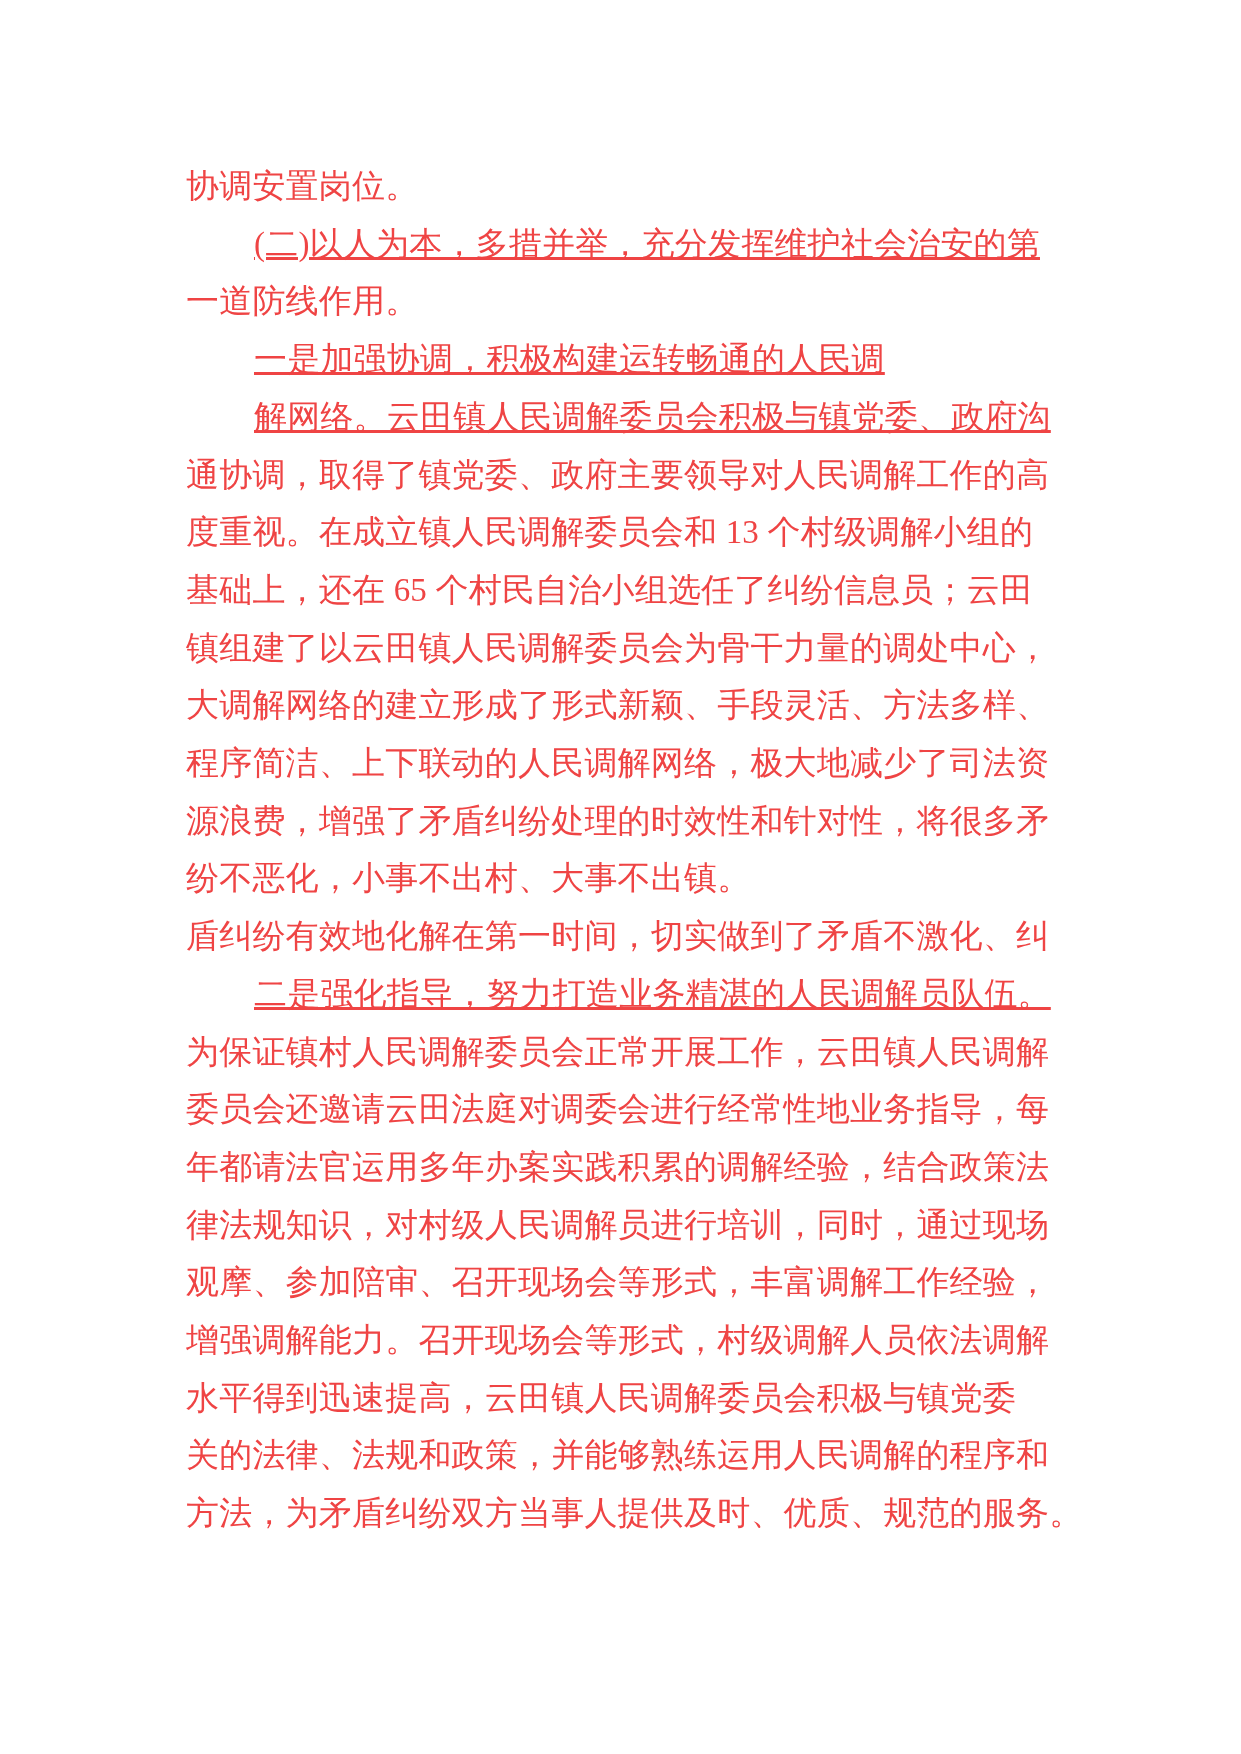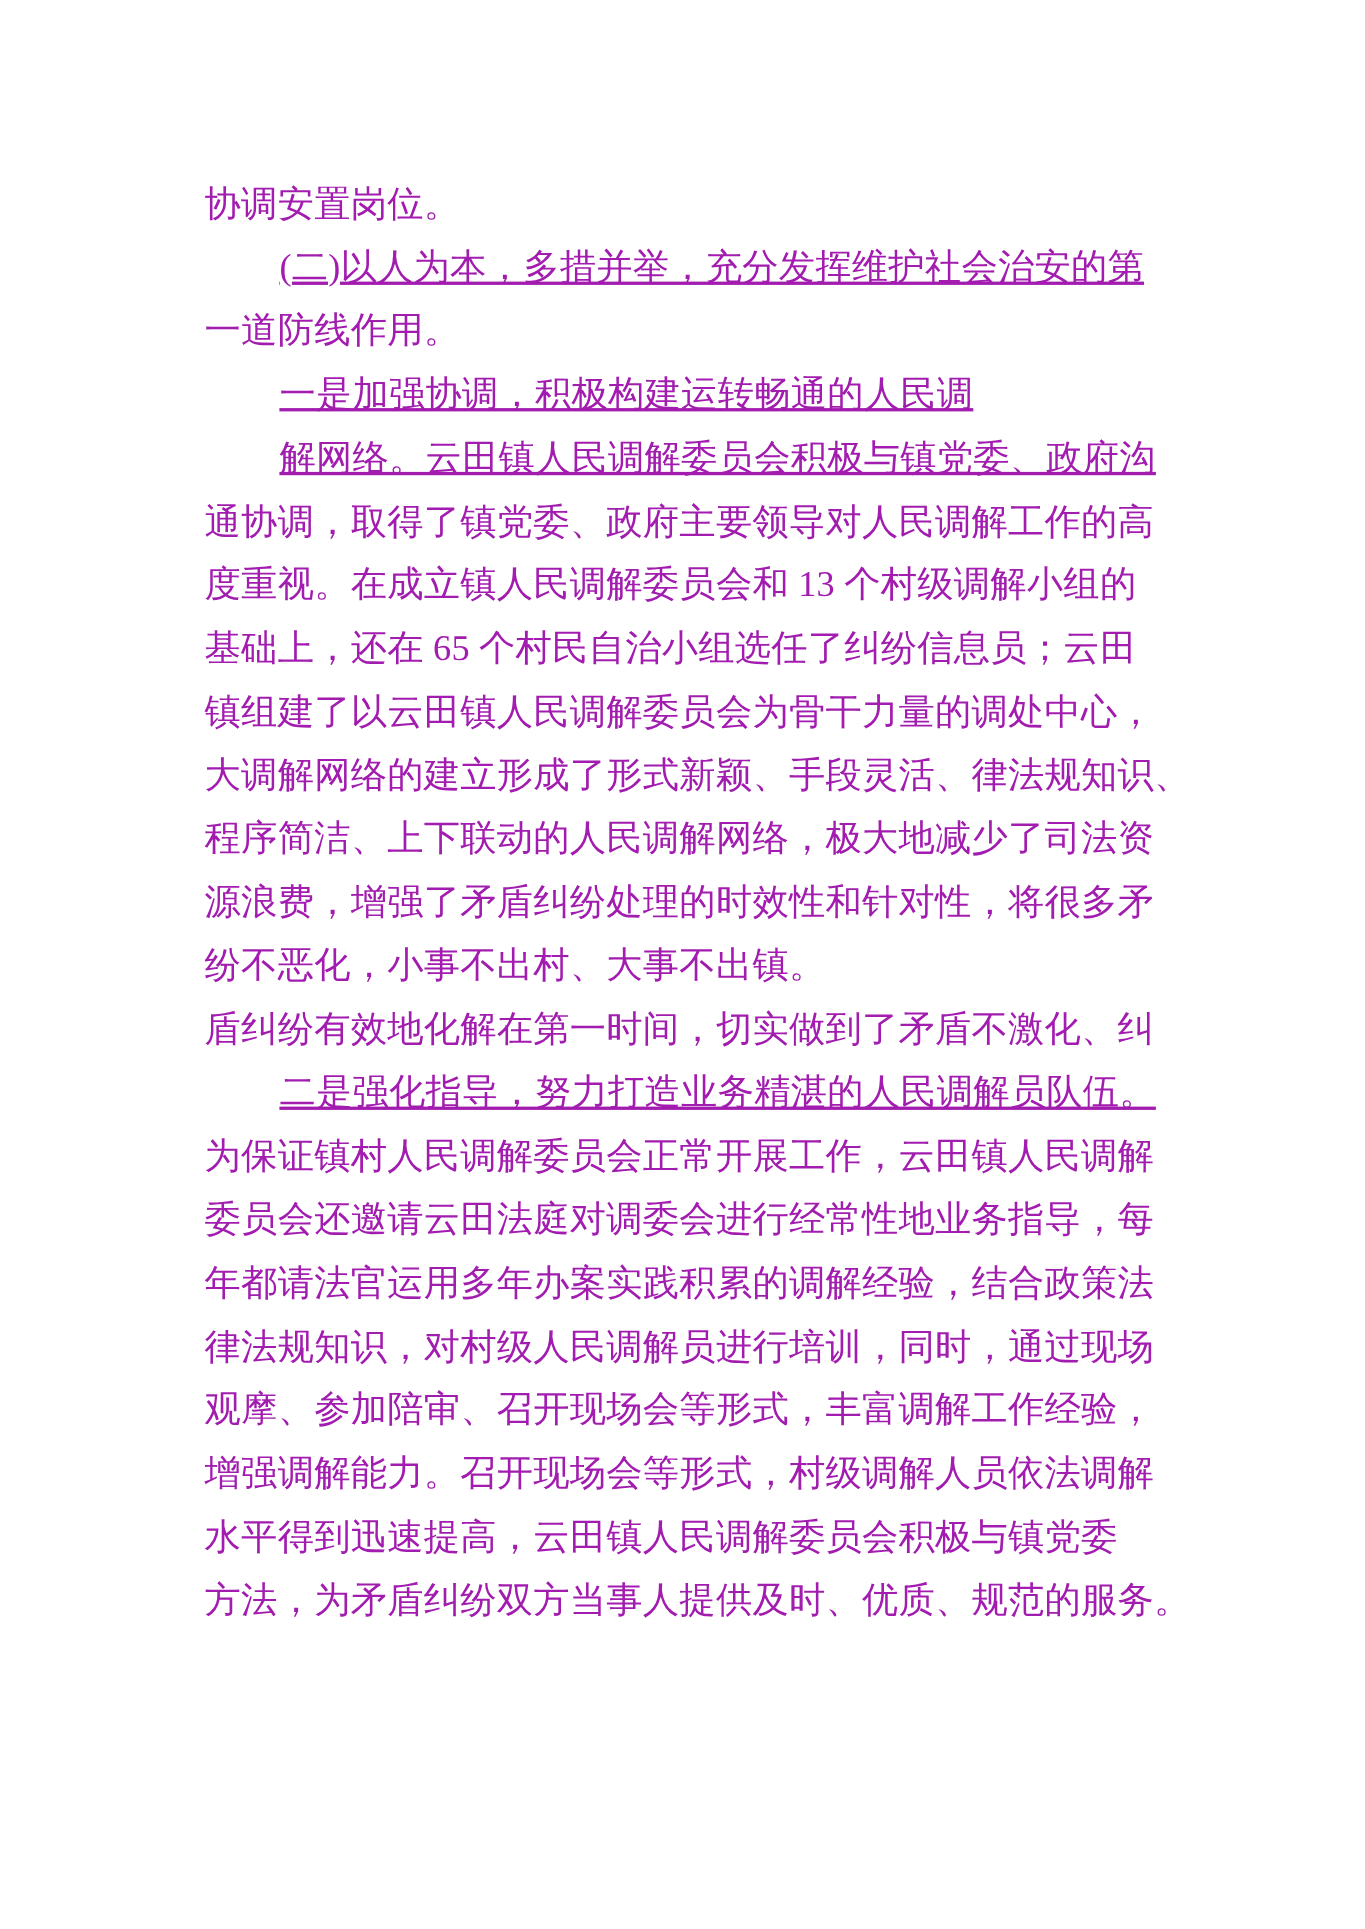--- a/index.html
+++ b/index.html
@@ -17,21 +17,21 @@
   }
   .content {
     position: absolute;
     top: 158px;
     left: 186px;
     width: 900px;
   }
   .line {
     font-size: 33px;
     line-height: 57.7px;
-    color: #a21caf;
+    color: #ef4444;
     letter-spacing: 0.2px;
     white-space: nowrap;
     font-weight: 400;
   }
   .line.indent {
     padding-left: 68px;
     text-decoration: underline;
   }
 </style>
 </head>
@@ -41,28 +41,29 @@
   <div class="content">
     <div class="line">协调安置岗位。</div>
     <div class="line indent">(二)以人为本，多措并举，充分发挥维护社会治安的第</div>
     <div class="line">一道防线作用。</div>
     <div class="line indent">一是加强协调，积极构建运转畅通的人民调</div>
     <div class="line indent">解网络。云田镇人民调解委员会积极与镇党委、政府沟</div>
     <div class="line">通协调，取得了镇党委、政府主要领导对人民调解工作的高</div>
     <div class="line">度重视。在成立镇人民调解委员会和 13 个村级调解小组的</div>
     <div class="line">基础上，还在 65 个村民自治小组选任了纠纷信息员；云田</div>
     <div class="line">镇组建了以云田镇人民调解委员会为骨干力量的调处中心，</div>
-    <div class="line">大调解网络的建立形成了形式新颖、手段灵活、律法规知识、</div>
+    <div class="line">大调解网络的建立形成了形式新颖、手段灵活、方法多样、</div>
     <div class="line">程序简洁、上下联动的人民调解网络，极大地减少了司法资</div>
     <div class="line">源浪费，增强了矛盾纠纷处理的时效性和针对性，将很多矛</div>
     <div class="line">纷不恶化，小事不出村、大事不出镇。</div>
     <div class="line">盾纠纷有效地化解在第一时间，切实做到了矛盾不激化、纠</div>
     <div class="line indent">二是强化指导，努力打造业务精湛的人民调解员队伍。</div>
     <div class="line">为保证镇村人民调解委员会正常开展工作，云田镇人民调解</div>
     <div class="line">委员会还邀请云田法庭对调委会进行经常性地业务指导，每</div>
     <div class="line">年都请法官运用多年办案实践积累的调解经验，结合政策法</div>
     <div class="line">律法规知识，对村级人民调解员进行培训，同时，通过现场</div>
     <div class="line">观摩、参加陪审、召开现场会等形式，丰富调解工作经验，</div>
     <div class="line">增强调解能力。召开现场会等形式，村级调解人员依法调解</div>
     <div class="line">水平得到迅速提高，云田镇人民调解委员会积极与镇党委</div>
+    <div class="line">关的法律、法规和政策，并能够熟练运用人民调解的程序和</div>
     <div class="line">方法，为矛盾纠纷双方当事人提供及时、优质、规范的服务。</div>
   </div>
 </div>
 
 </body></html>

